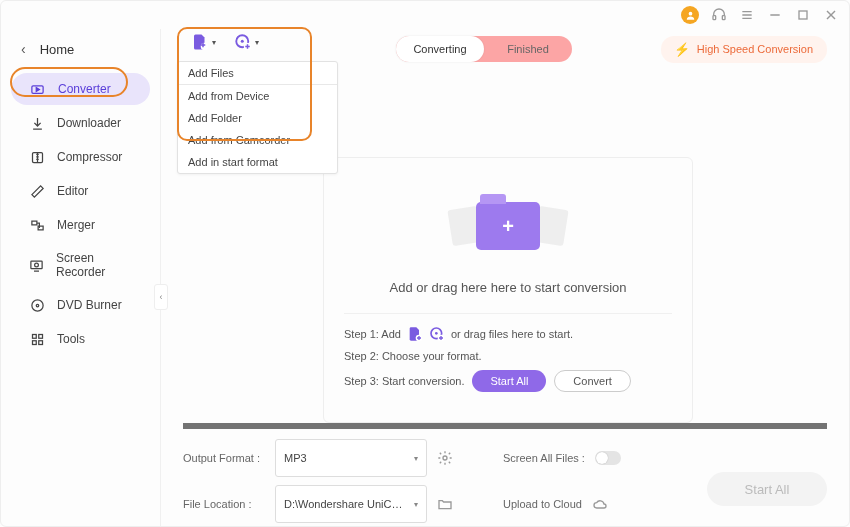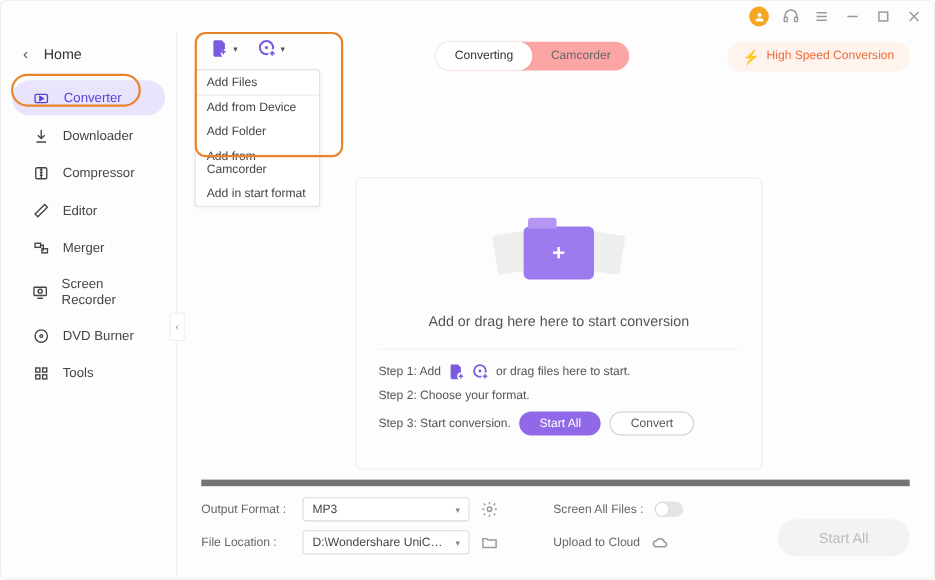--- a/index.html
+++ b/index.html
@@ -26,21 +26,21 @@
 .highlight-ring { position: absolute; left: 9px; top: 38px; width: 118px; height: 30px; border: 2px solid #e8842a; border-radius: 16px; pointer-events: none; }
 .collapse-tab { position: absolute; right: -8px; top: 255px; width: 14px; height: 26px; background: #fff; border: 1px solid #eee; border-radius: 3px; display: flex; align-items: center; justify-content: center; font-size: 9px; color: #888; cursor: pointer; }
 
 
 .toprow { display: flex; align-items: center; height: 40px; margin-top: 2px; gap: 18px; }
 .add-area { position: relative; width: 135px; height: 36px; }
 .add-ring { position: absolute; left: -6px; top: -4px; width: 135px; height: 114px; border: 2px solid #e8842a; border-radius: 10px; pointer-events: none; z-index: 5; }
 .add-buttons { display: flex; gap: 18px; padding-left: 8px; padding-top: 2px; }
 .add-btn { display: flex; align-items: center; gap: 3px; cursor: pointer; }
 .add-btn .caret { font-size: 8px; color: #555; }
-.add-menu { position: absolute; left: -6px; top: 30px; width: 114px; background: #fff; border: 1px solid #e2e2e2; border-radius: 3px; font-size: 11px; color: #444; z-index: 4; box-shadow: 0 1px 3px rgba(0,0,0,0.05); }
+.add-menu { position: absolute; left: -6px; top: 30px; width: 161px; background: #fff; border: 1px solid #e2e2e2; border-radius: 3px; font-size: 11px; color: #444; z-index: 4; box-shadow: 0 1px 3px rgba(0,0,0,0.05); }
 .add-menu .mi { padding: 5px 10px; cursor: pointer; }
 .add-menu .sep { border-top: 1px solid #e8e8e8; }
 
 .tabpill { display: flex; background: #fca5a5; border-radius: 14px; height: 26px; width: 176px; margin-left: 60px; }
 .tabpill .tab { flex: 1; display: flex; align-items: center; justify-content: center; font-size: 11px; color: #666; cursor: pointer; border-radius: 14px; }
 .tabpill .tab.active { background: #fff; color: #333; box-shadow: 0 0 2px rgba(0,0,0,0.1); }
 
 .hsconv { margin-left: auto; display: flex; align-items: center; gap: 6px; font-size: 11px; color: #ec6a3a; background: #fff3ee; padding: 6px 14px; border-radius: 13px; cursor: pointer; }
 .bolt { color: #f07b42; font-size: 13px; }
 
@@ -58,21 +58,21 @@
 .step { font-size: 11px; color: #555; display: flex; align-items: center; gap: 6px; margin-bottom: 8px; }
 .mini-ico { display: inline-flex; width: 16px; height: 16px; }
 .btnrow { display: flex; align-items: center; gap: 8px; }
 .btn-primary { background: #8f69e8; color: #fff; border: none; border-radius: 13px; padding: 5px 18px; font-size: 11px; cursor: pointer; }
 .btn-outline { background: #fff; color: #555; border: 1px solid #ccc; border-radius: 13px; padding: 4px 18px; font-size: 11px; cursor: pointer; }
 
 
 .footer { margin-top: auto; padding-top: 10px; border-top: 6px solid #737373; font-size: 11px; color: #666; }
 .frow { display: flex; align-items: center; gap: 10px; margin-bottom: 8px; }
 .flabel { width: 82px; }
-.fselect { width: 152px; height: 22px; border: 1px solid #ddd; border-radius: 3px; display: flex; align-items: center; justify-content: space-between; padding: 0 8px; font-size: 11px; color: #444; cursor: pointer; background: #fff; }
+.fselect { width: 152px; height: 38px; border: 1px solid #ddd; border-radius: 3px; display: flex; align-items: center; justify-content: space-between; padding: 0 8px; font-size: 11px; color: #444; cursor: pointer; background: #fff; }
 .fselect .caret { font-size: 8px; color: #888; }
 .fico { width: 16px; height: 16px; display: flex; align-items: center; justify-content: center; color: #888; cursor: pointer; }
 .start-all { position: absolute; right: 22px; bottom: 20px; width: 120px; height: 34px; background: #f3f3f3; color: #bbb; border-radius: 17px; display: flex; align-items: center; justify-content: center; font-size: 13px; cursor: pointer; }
 .toggle { width: 26px; height: 14px; background: #e4e4e4; border-radius: 7px; position: relative; cursor: pointer; }
 .toggle .knob { position: absolute; left: 1px; top: 1px; width: 12px; height: 12px; background: #fff; border-radius: 50%; box-shadow: 0 0 1px rgba(0,0,0,0.3); }
 </style>
 </head>
 <body>
 
 <div class="titlebar">
@@ -227,21 +227,21 @@
             <div class="mi sep">Add from Device</div>
             <div class="mi">Add Folder</div>
             <div class="mi">Add from Camcorder</div>
             <div class="mi">Add in start format</div>
           </div>
         <div class="add-ring"></div>
       </div>
 
       <div class="tabpill">
         <div class="tab active">Converting</div>
-        <div class="tab">Camcorder</div>
+        <div class="tab">Finished</div>
       </div>
 
       <div class="hsconv">
         <span class="bolt">⚡</span>
         <span>High Speed Conversion</span>
       </div>
     </div>
 
     <div class="dropzone">
       <div class="dz-graphic">

